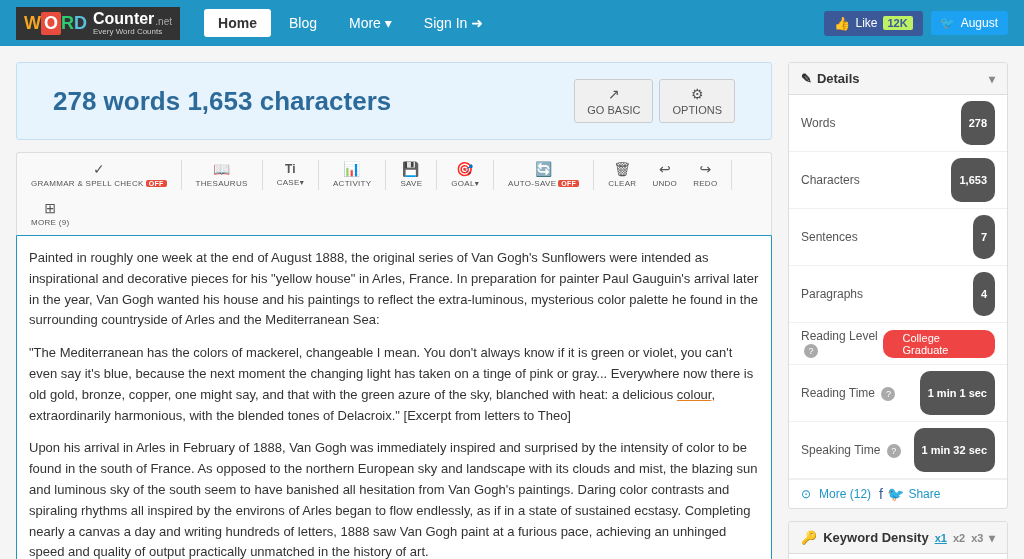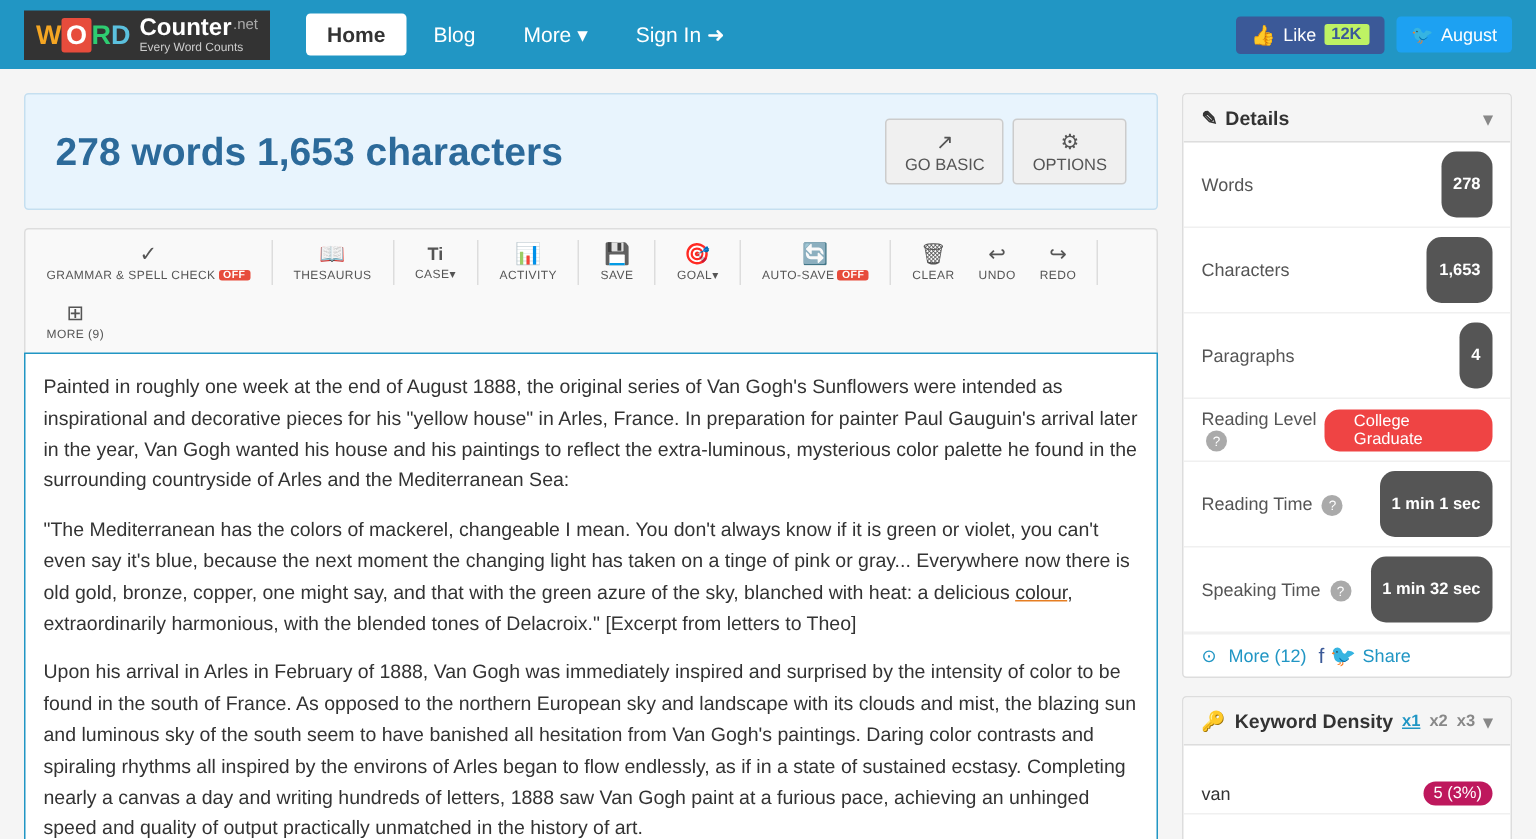--- a/index.html
+++ b/index.html
@@ -73,21 +73,21 @@
       max-width: 1024px;
     }
 
     
     #left-panel { flex: 1; min-width: 0; }
 
     
     #stats-header {
       background: #e8f4fd;
       border: 1px solid #c5dff0;
-      padding: 16px 20px;
+      padding: 16px 36px;
       margin-bottom: 12px;
       border-radius: 3px;
       display: flex;
       align-items: center;
       justify-content: space-between;
     }
     #stats-title {
       font-size: 26px;
       font-weight: bold;
       color: #2c6a9a;
@@ -277,21 +277,21 @@
 
 <div id="header">
   <div id="logo-box">
     <div style="display:flex;align-items:baseline;gap:0">
       <span class="logo-word" style="color:#f5a623">W</span>
       <span class="logo-word" style="background:#e74c3c;color:white;padding:1px 3px;border-radius:2px">O</span>
       <span class="logo-word" style="color:#2ecc71">R</span>
       <span class="logo-word" style="color:#5bc0de">D</span>
     </div>
     <div style="display:flex;flex-direction:column;margin-left:4px">
-      <div style="display:flex;align-items:flex-start">
+      <div style="display:flex;align-items:flex-end">
         <span style="font-size:16px;font-weight:bold;color:white;line-height:1">Counter</span>
         <span style="font-size:10px;color:#aaa;margin-left:1px">.net</span>
       </div>
       <span style="font-size:8px;color:#ccc;white-space:nowrap">Every Word Counts</span>
     </div>
   </div>
 
   <nav id="nav">
     <a class="nav-item active">Home</a>
     <a class="nav-item">Blog</a>
@@ -415,20 +415,24 @@
 
       <div class="detail-row">
         <span class="detail-label">Words</span>
         <span class="detail-value dark">278</span>
       </div>
       <div class="detail-row">
         <span class="detail-label">Characters</span>
         <span class="detail-value dark">1,653</span>
       </div>
       <div class="detail-row">
+        <span class="detail-label">Sentences</span>
+        <span class="detail-value dark">7</span>
+      </div>
+      <div class="detail-row">
         <span class="detail-label">Paragraphs</span>
         <span class="detail-value dark">4</span>
       </div>
       <div class="detail-row">
         <span class="detail-label">
           <span>Reading Level</span>
           <span class="info-icon">?</span>
         </span>
         <span class="reading-level-val">College Graduate</span>
       </div>

